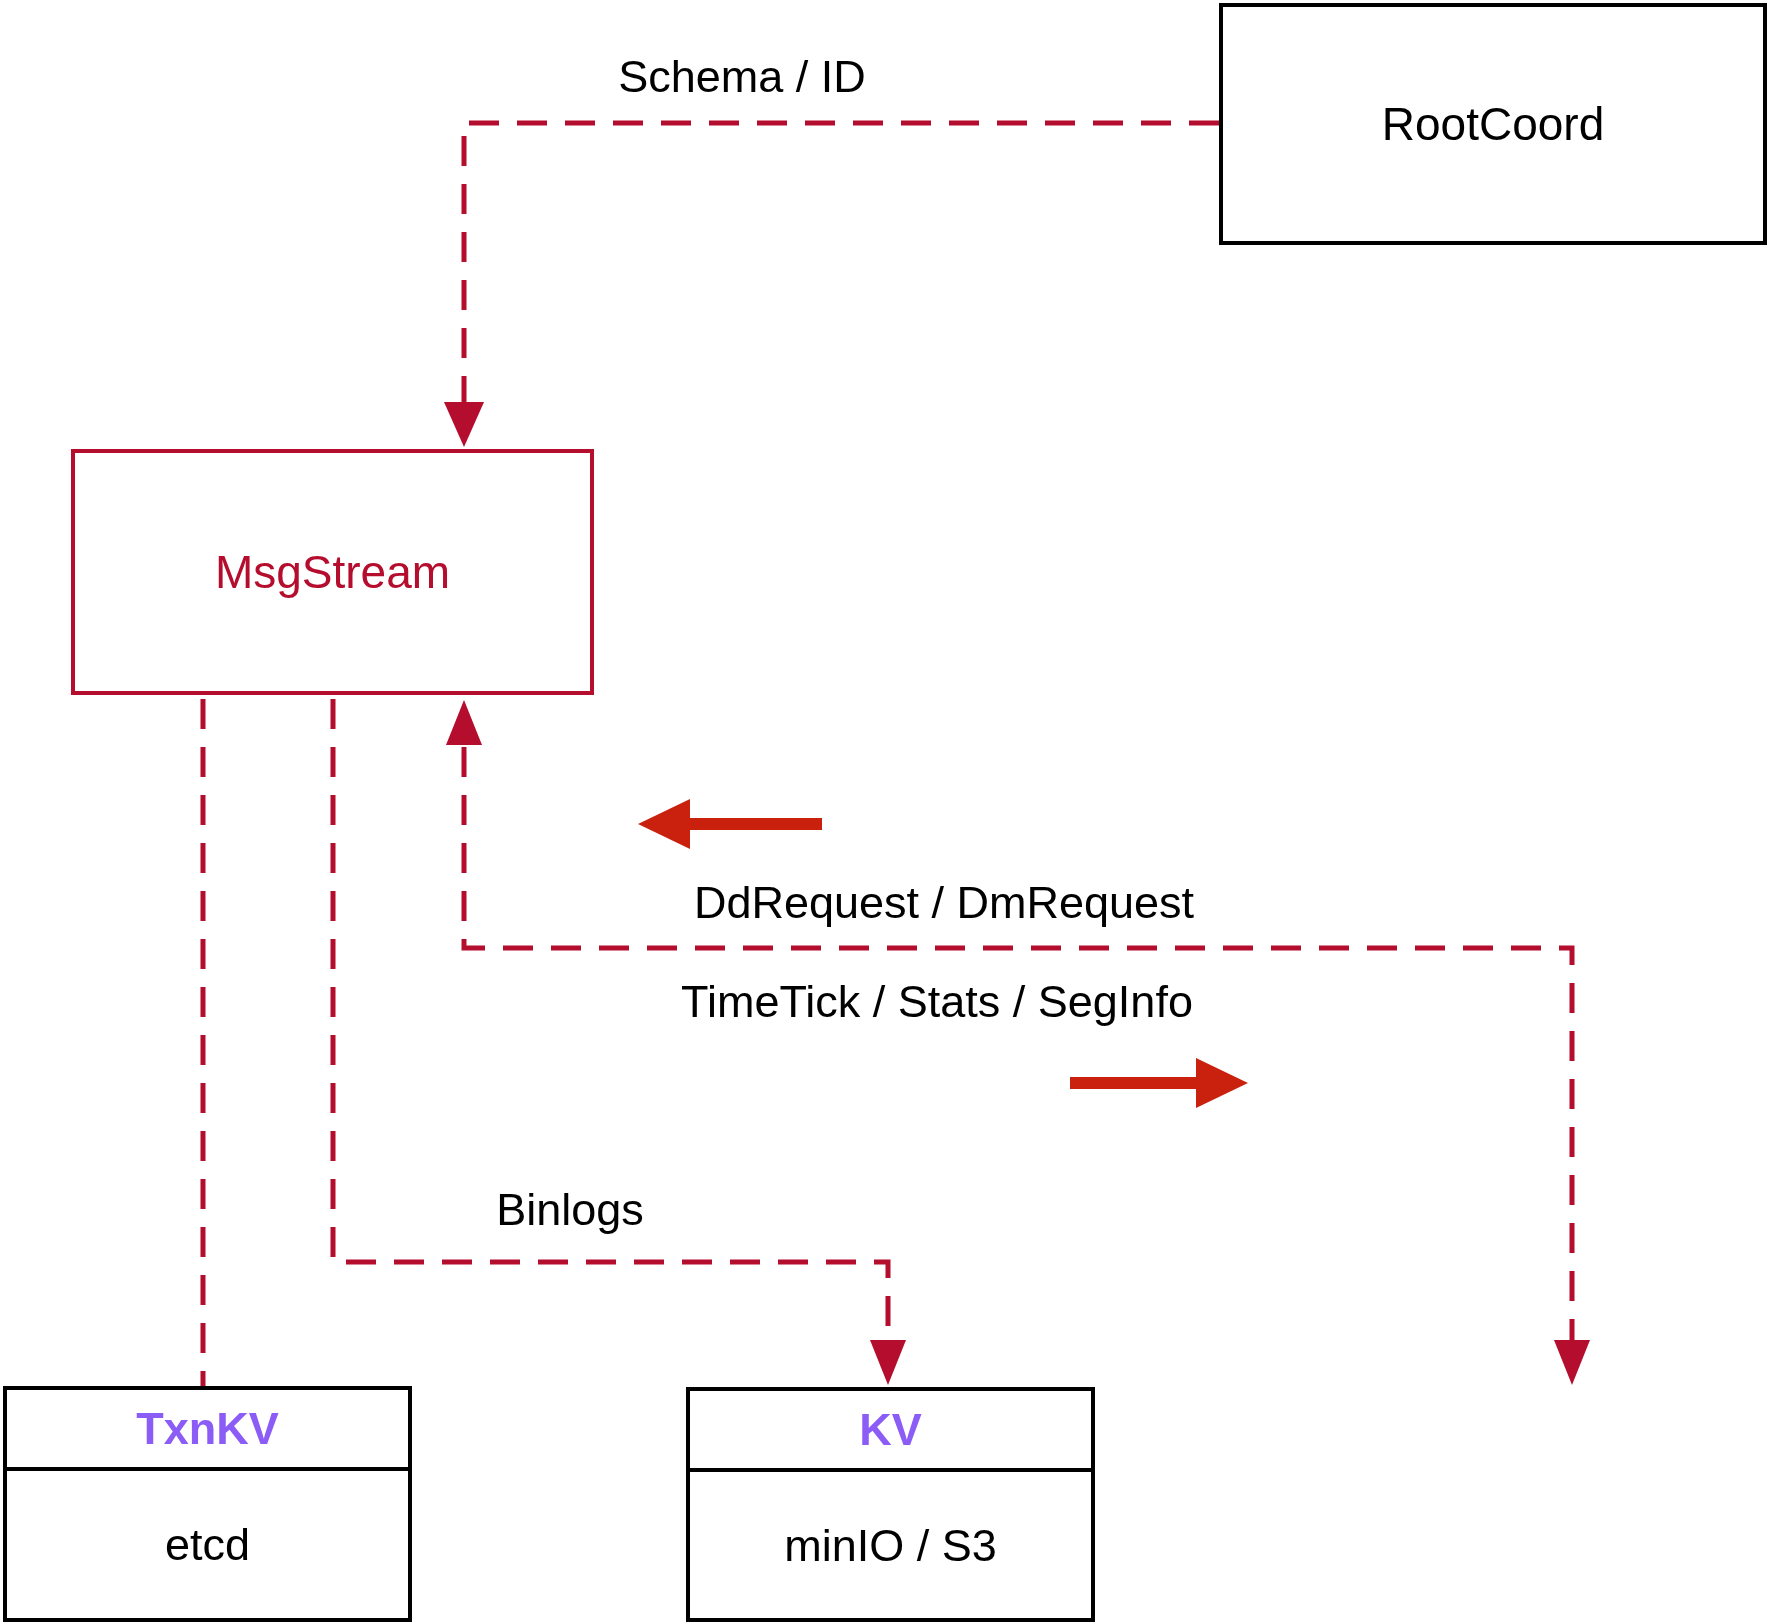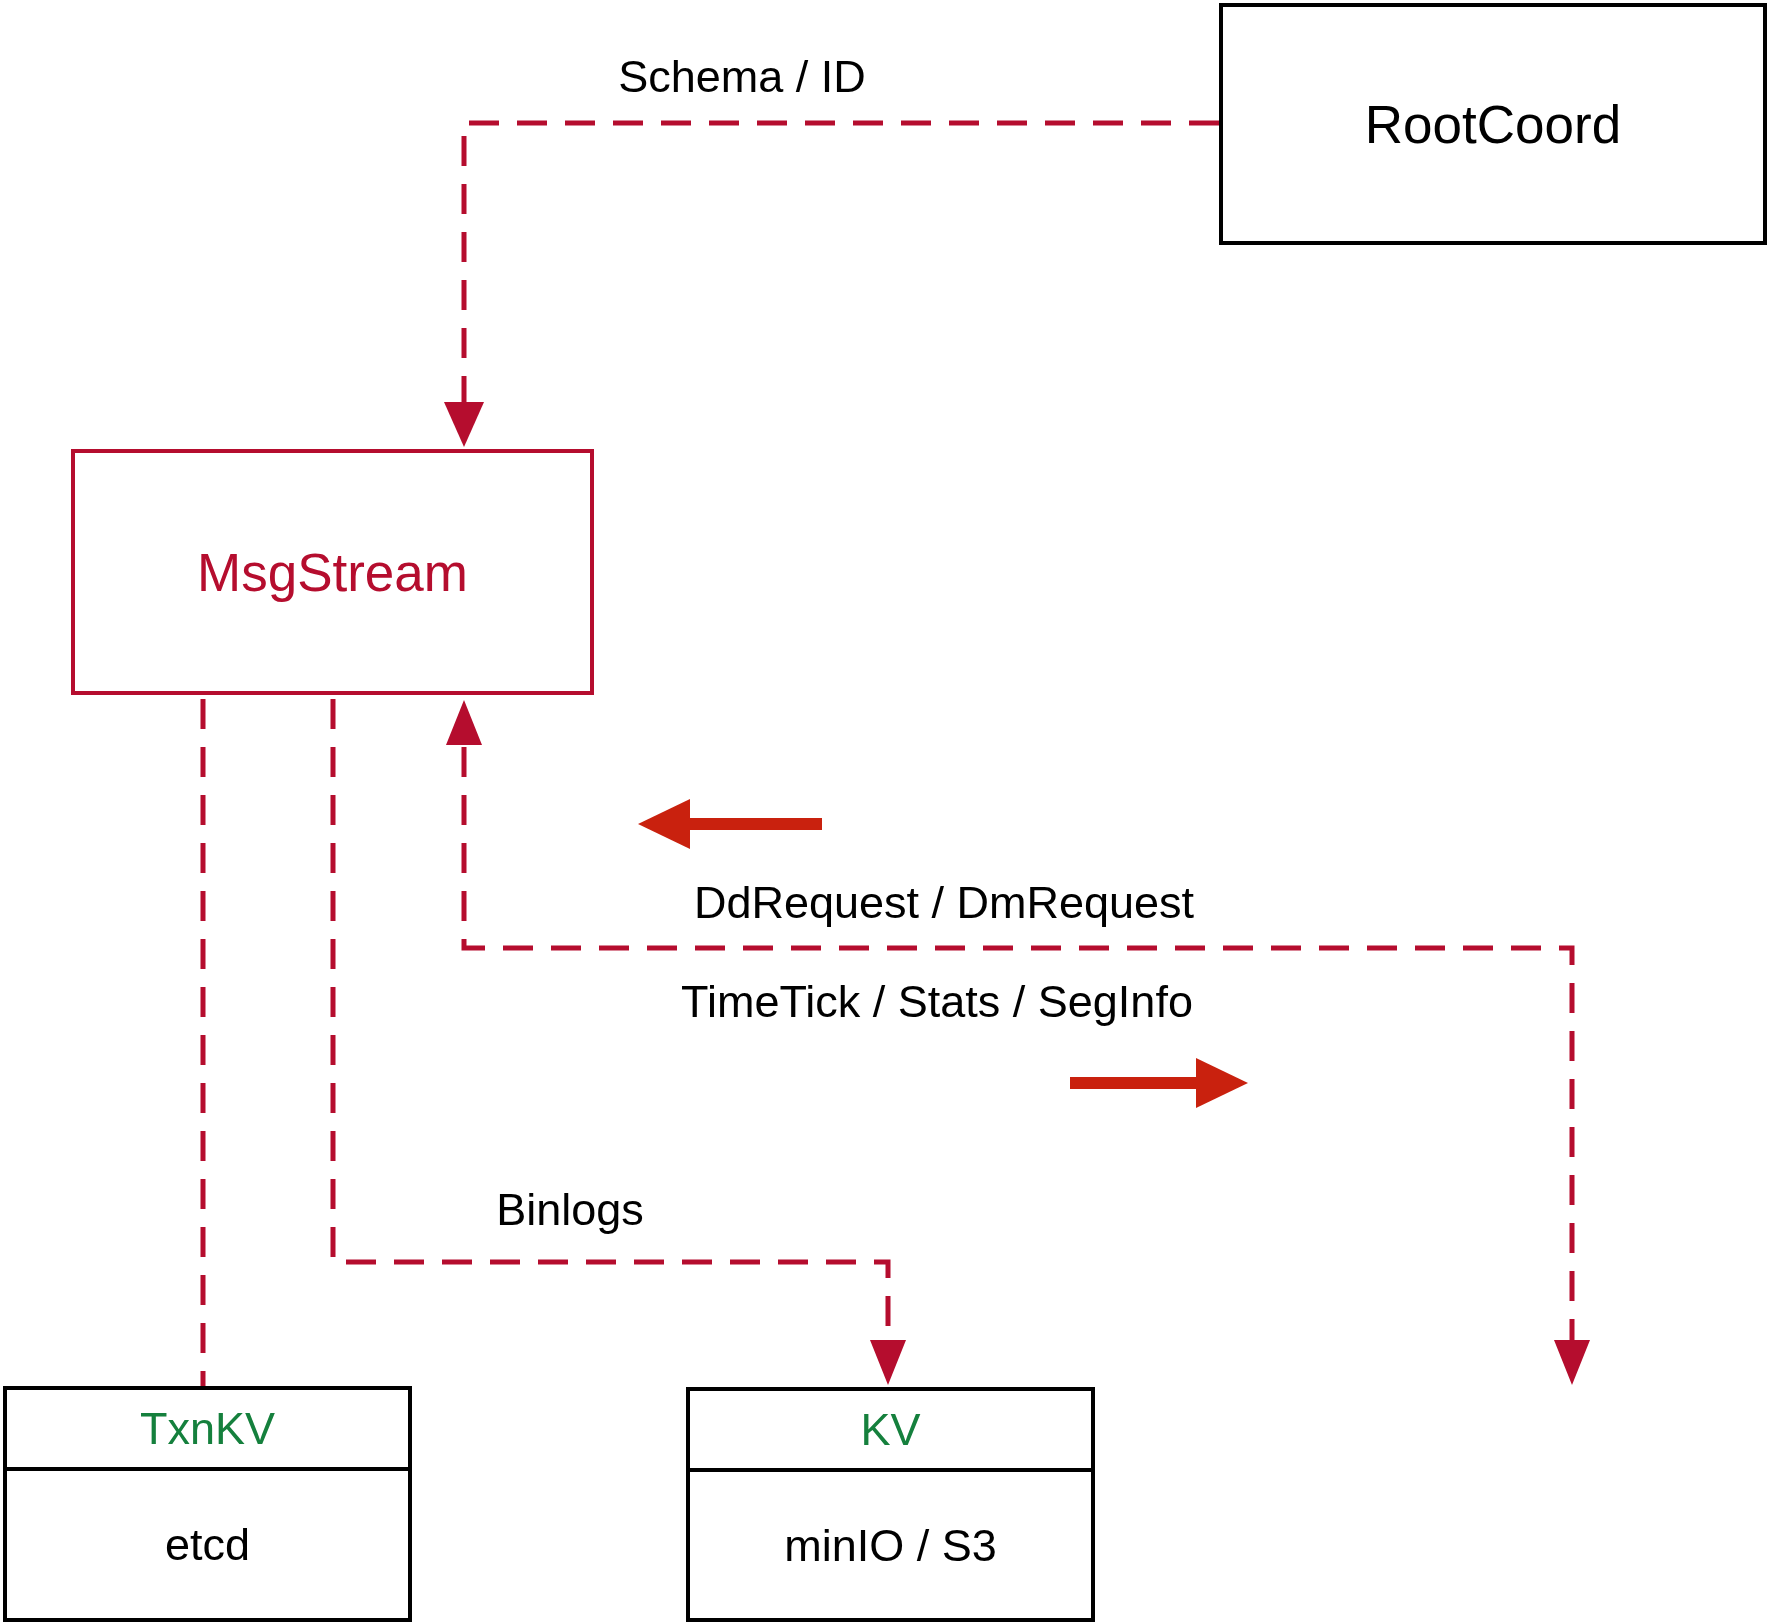--- a/index.html
+++ b/index.html
@@ -33,21 +33,21 @@
   .solid-arrow { fill: var(--arrow_red); stroke: none; }
 
   .node {
     position: absolute;
     box-sizing: border-box;
     border: 4px solid var(--black);
     background: #ffffff;
     display: flex;
     align-items: center;
     justify-content: center;
-    font-size: 53px;
+    font-size: 46px;
     color: #000000;
   }
   .node-datacoord {
     border-color: var(--crimson);
     color: var(--crimson);
   }
   .table-node {
     position: absolute;
     box-sizing: border-box;
     border: 4px solid var(--black);
@@ -56,22 +56,22 @@
     flex-direction: column;
   }
   .table-header {
     box-sizing: border-box;
     height: 81px;
     border-bottom: 4px solid var(--black);
     display: flex;
     align-items: center;
     justify-content: center;
     font-size: 45px;
-    font-weight: normal;
-    color: #15803d;
+    font-weight: bold;
+    color: #8b5cf6;
   }
   .table-body {
     box-sizing: border-box;
     flex: 1;
     display: flex;
     flex-direction: column;
     align-items: center;
     justify-content: center;
     font-size: 45px;
     color: #000000;

